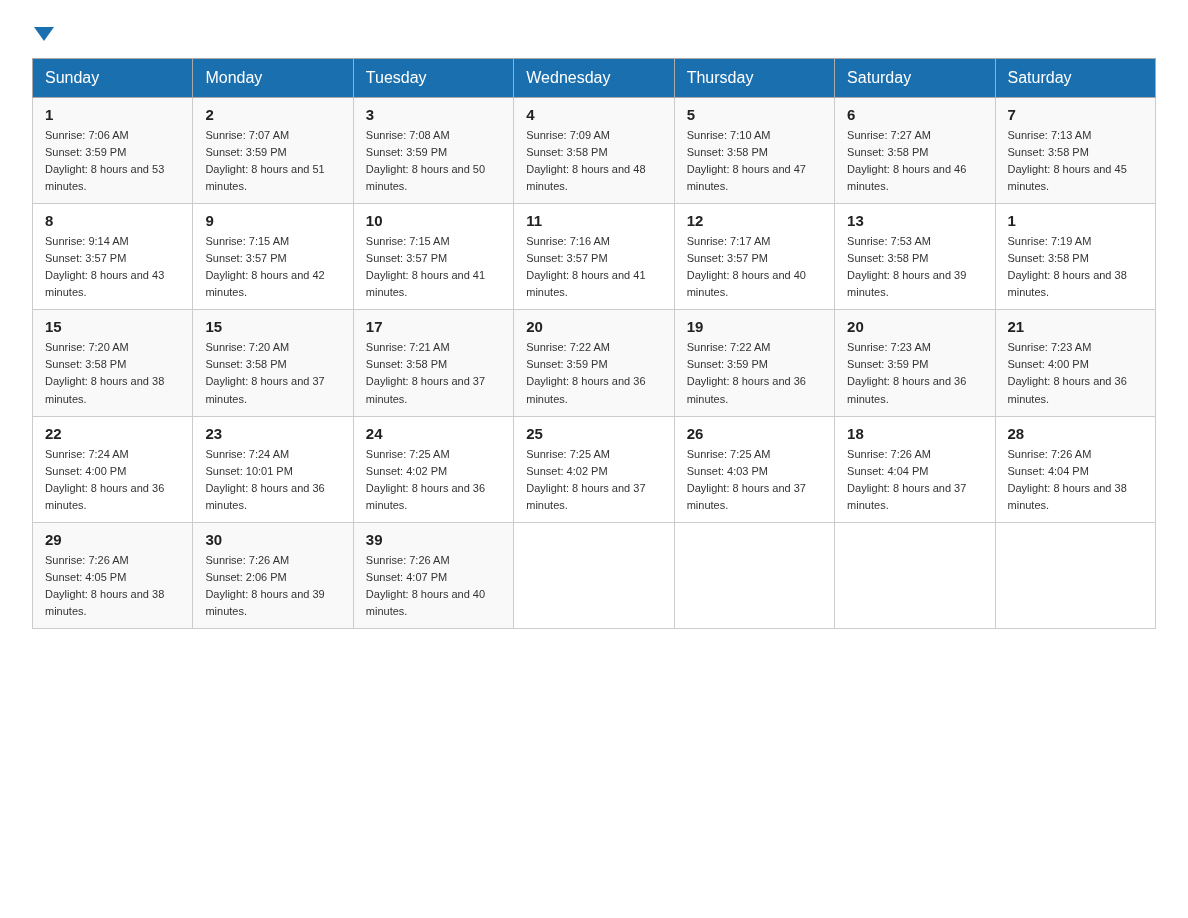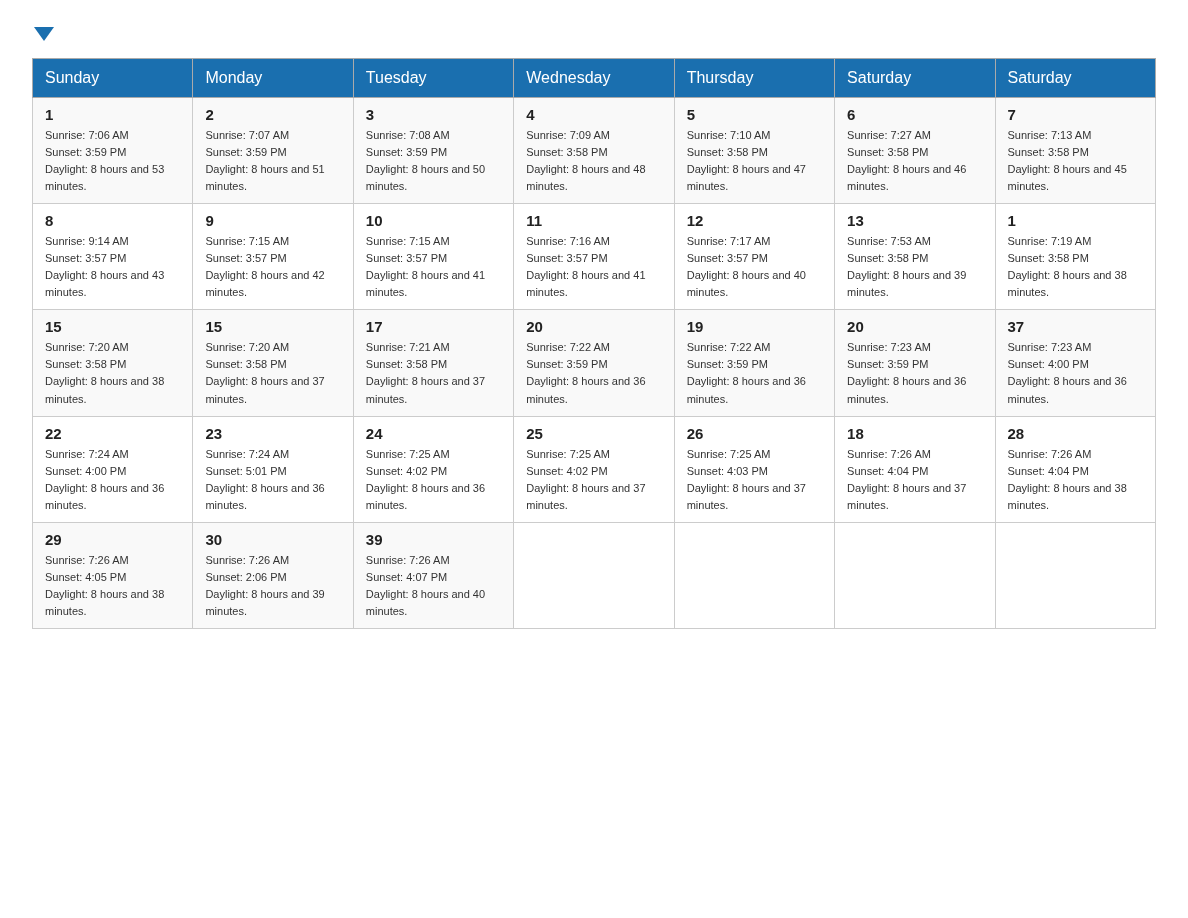--- a/index.html
+++ b/index.html
@@ -293,42 +293,42 @@
       </td>
         <td>
         <span class="day-num">20</span>
         <div class="day-info">
           <span>Sunrise: 7:23 AM</span><br>
           <span>Sunset: 3:59 PM</span><br>
           <span>Daylight: 8 hours and&nbsp;36 minutes.</span>
         </div>
       </td>
         <td>
-        <span class="day-num">37</span>
+        <span class="day-num">21</span>
         <div class="day-info">
           <span>Sunrise: 7:23 AM</span><br>
           <span>Sunset: 4:00 PM</span><br>
           <span>Daylight: 8 hours and&nbsp;36 minutes.</span>
         </div>
       </td>
       </tr>
       <tr>
         <td>
         <span class="day-num">22</span>
         <div class="day-info">
           <span>Sunrise: 7:24 AM</span><br>
           <span>Sunset: 4:00 PM</span><br>
           <span>Daylight: 8 hours and&nbsp;36 minutes.</span>
         </div>
       </td>
         <td>
         <span class="day-num">23</span>
         <div class="day-info">
           <span>Sunrise: 7:24 AM</span><br>
-          <span>Sunset: 5:01 PM</span><br>
+          <span>Sunset: 10:01 PM</span><br>
           <span>Daylight: 8 hours and&nbsp;36 minutes.</span>
         </div>
       </td>
         <td>
         <span class="day-num">24</span>
         <div class="day-info">
           <span>Sunrise: 7:25 AM</span><br>
           <span>Sunset: 4:02 PM</span><br>
           <span>Daylight: 8 hours and&nbsp;36 minutes.</span>
         </div>

